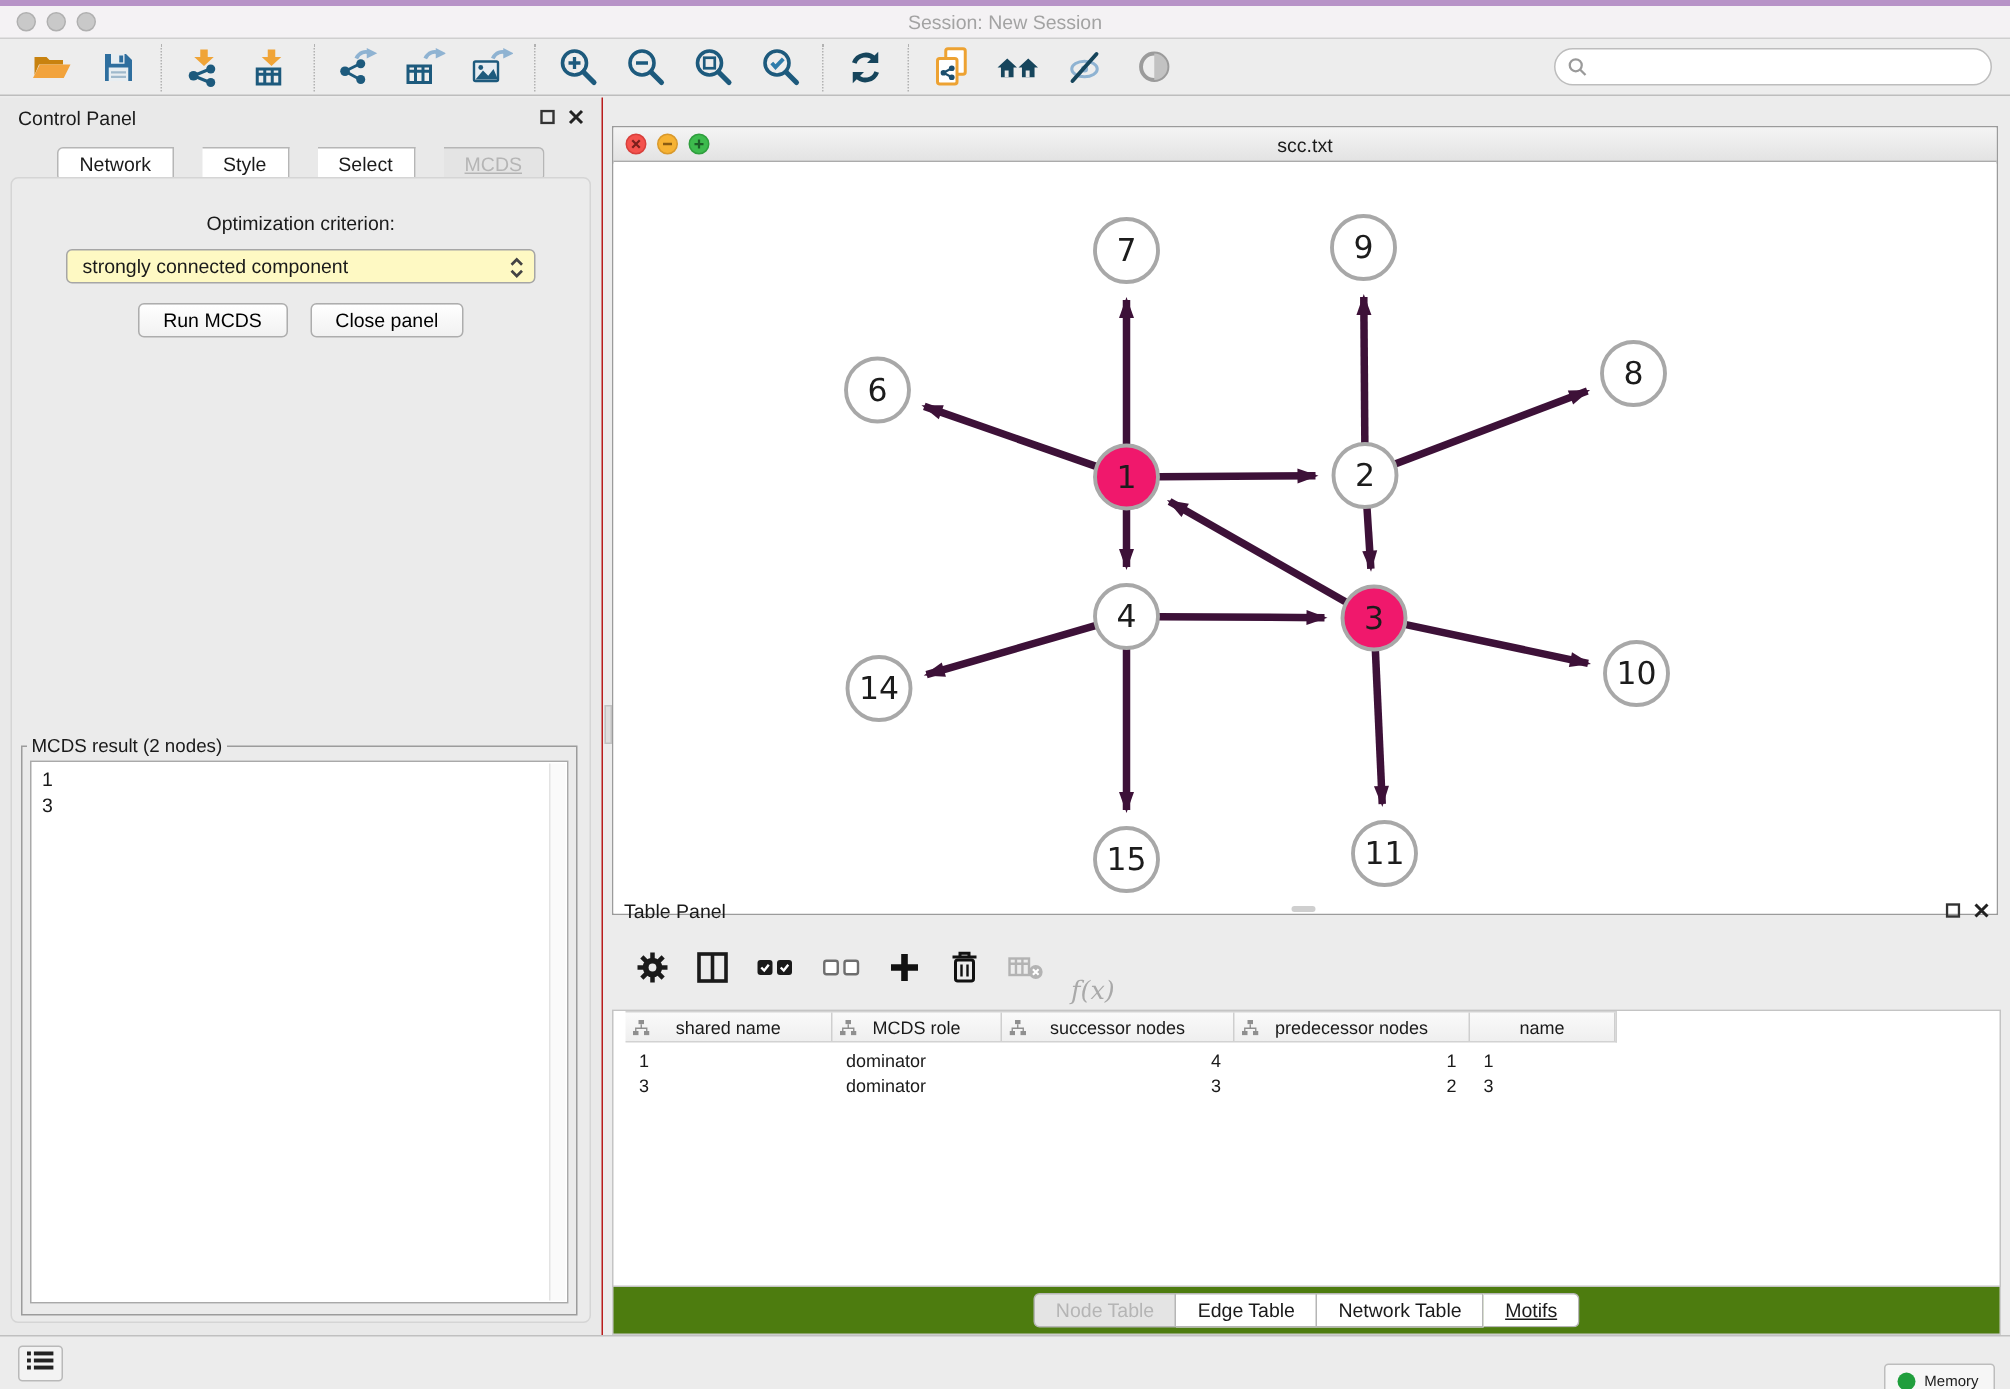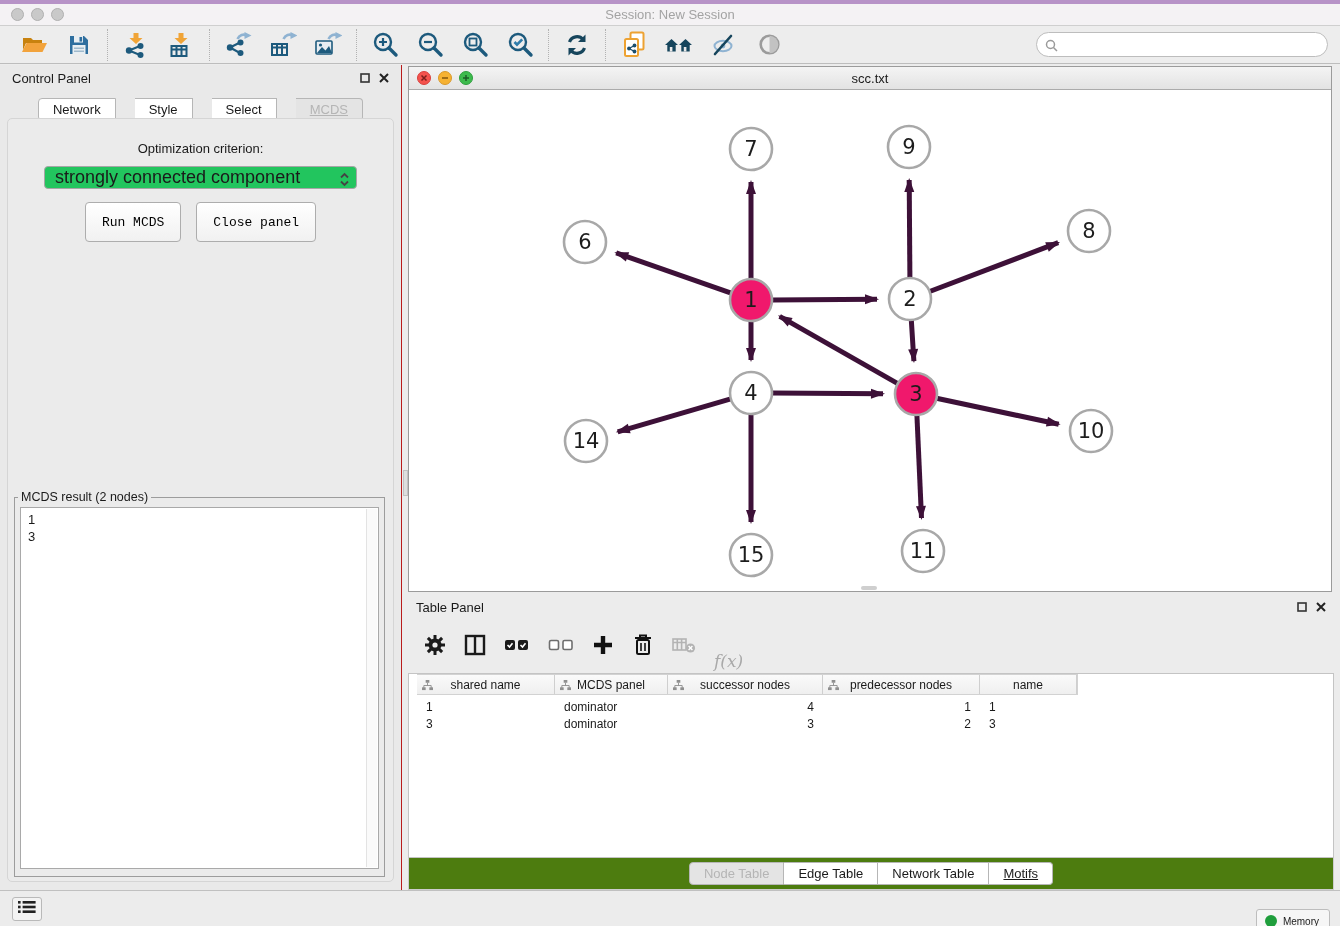--- a/index.html
+++ b/index.html
@@ -36,38 +36,38 @@
   .win-icons span { display:flex; }
   .cp-tabs { position:absolute; top:33px; left:0; right:0; display:flex; justify-content:center;gap:19px; }
   .seg { background:#fff; border:1px solid #b6b6b6; border-left:none; padding:3px 14px;
     font-size:13px; line-height:15px; cursor:default; }
   .seg:first-child { border-left:1px solid #b6b6b6; border-radius:4px 0 0 4px; }
   .seg:last-child { border-radius:0 4px 4px 0;text-decoration:underline; }
   .seg.sel { background:#e4e4e4; color:#b5b5b5; }
   .cp-inner { position:absolute; top:53px; left:7px; right:7px; bottom:8px;
     background:#ebebeb; border:1px solid #d5d5d5; border-radius:5px; }
   .opt-label { margin-top:22px; text-align:center; font-size:13px; }
-  .select-box { position:relative; margin:10px 36px 0; height:23px; background:#22c55e;
+  .select-box { position:relative; margin:10px 36px 0; height:23px; background:#fef9c3;
     border:1px solid #a6a6a6; border-radius:4px; display:flex; align-items:center;
-    padding:0 22px 0 10px; font-size:18px; }
+    padding:0 22px 0 10px; font-size:13px; }
   .select-chev { position:absolute; right:6px; top:4px; }
   .btn-row { display:flex; justify-content:center; gap:15px; margin-top:13px; }
-  .pbtn { height:40px; padding:0 16px; font-size:13px; font-family:Liberation Mono, monospace;
+  .pbtn { height:23px; padding:0 16px; font-size:13px; font-family:Liberation Sans, sans-serif;
     background:linear-gradient(#ffffff,#f1f1f1); border:1px solid #adadad; border-radius:4px; }
   .result-fs { position:absolute; left:6px; right:8px; top:371px; bottom:4px;
     border:1px solid #9c9c9c; }
   .result-fs legend { font-size:12.5px; padding:0 3px; margin-left:3px; }
   .result-area { position:absolute; left:5px; right:5px; top:3px; bottom:7px;
     background:#fff; border:1px solid #a9a9a9; font-size:13px; padding:3px 7px; line-height:17px; }
   .vscroll { position:absolute; top:1px; bottom:1px; right:1px; width:11px;
     background:#fafafa; border-left:1px solid #e3e3e3; }
 
   
   .right-region { position:absolute; left:403px; top:65px; right:0; bottom:36px; background:#ececec; }
-  .net-window { position:absolute; left:5px; top:1px; width:924px; height:526px;
+  .net-window { position:absolute; left:5px; top:19px; width:924px; height:526px;
     border:1px solid #9b9b9b; background:#fff; }
   .net-titlebar { height:23px; background:linear-gradient(#f4f4f4,#e3e3e3);
     border-bottom:1px solid #ababab; position:relative; display:flex; align-items:center;
     justify-content:center; font-size:13px; }
   .net-traffic { position:absolute; left:8px; top:4px; display:flex; gap:7px; }
   .ntl { width:14px; height:14px; border-radius:50%; display:flex; align-items:center; justify-content:center; }
   .ntl.red { background:#f4524d; border:1px solid #d8403c; }
   .ntl.yellow { background:#f6b233; border:1px solid #d9992b; }
   .ntl.green { background:#3dbb4d; border:1px solid #2f9e3e; }
   .net-canvas { position:absolute; top:24px; left:0; right:0; bottom:0; background:#fff; overflow:hidden; }
@@ -504,21 +504,21 @@
               </svg>
               <span>shared name</span>
             </div>
             <div class="th">
               <svg class="tree" width="11" height="11" viewBox="0 0 12 12">
                 <path d="M6 3v3M2 9V6h8v3" stroke="#8f8f8f" fill="none"></path>
                 <rect x="4" y="0" width="4" height="3" fill="#8f8f8f"></rect>
                 <rect x="0" y="8" width="4" height="3" fill="#8f8f8f"></rect>
                 <rect x="8" y="8" width="4" height="3" fill="#8f8f8f"></rect>
               </svg>
-              <span>MCDS panel</span>
+              <span>MCDS role</span>
             </div>
             <div class="th">
               <svg class="tree" width="11" height="11" viewBox="0 0 12 12">
                 <path d="M6 3v3M2 9V6h8v3" stroke="#8f8f8f" fill="none"></path>
                 <rect x="4" y="0" width="4" height="3" fill="#8f8f8f"></rect>
                 <rect x="0" y="8" width="4" height="3" fill="#8f8f8f"></rect>
                 <rect x="8" y="8" width="4" height="3" fill="#8f8f8f"></rect>
               </svg>
               <span>successor nodes</span>
             </div>

